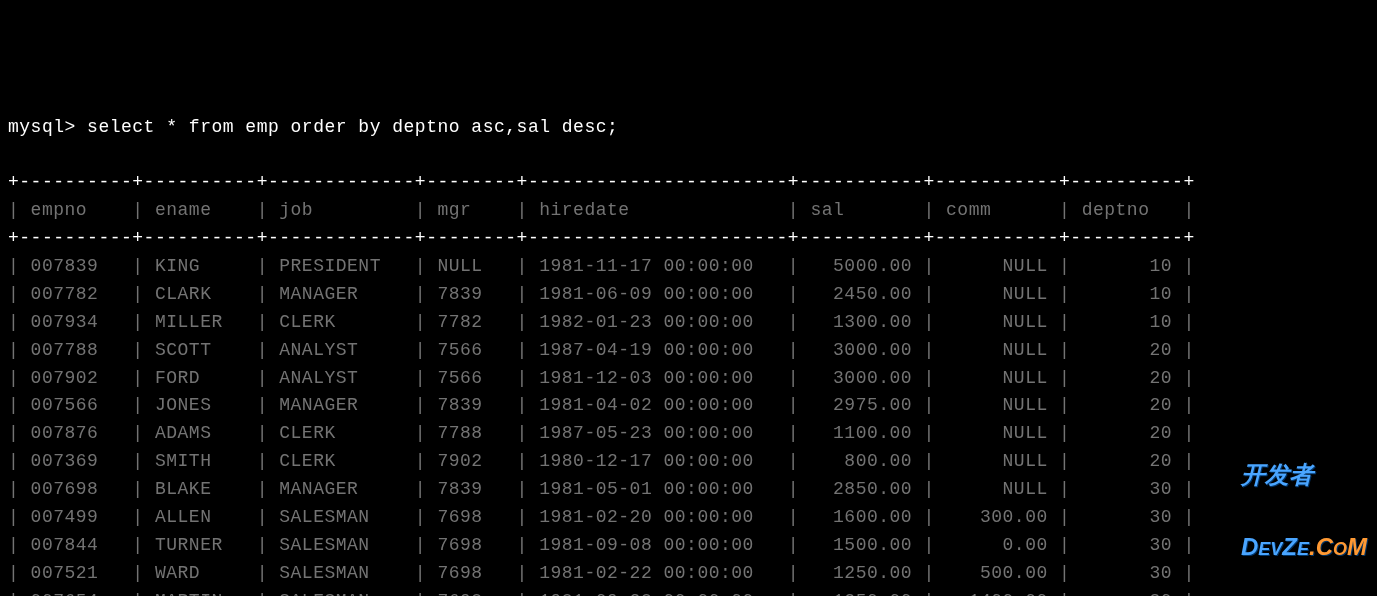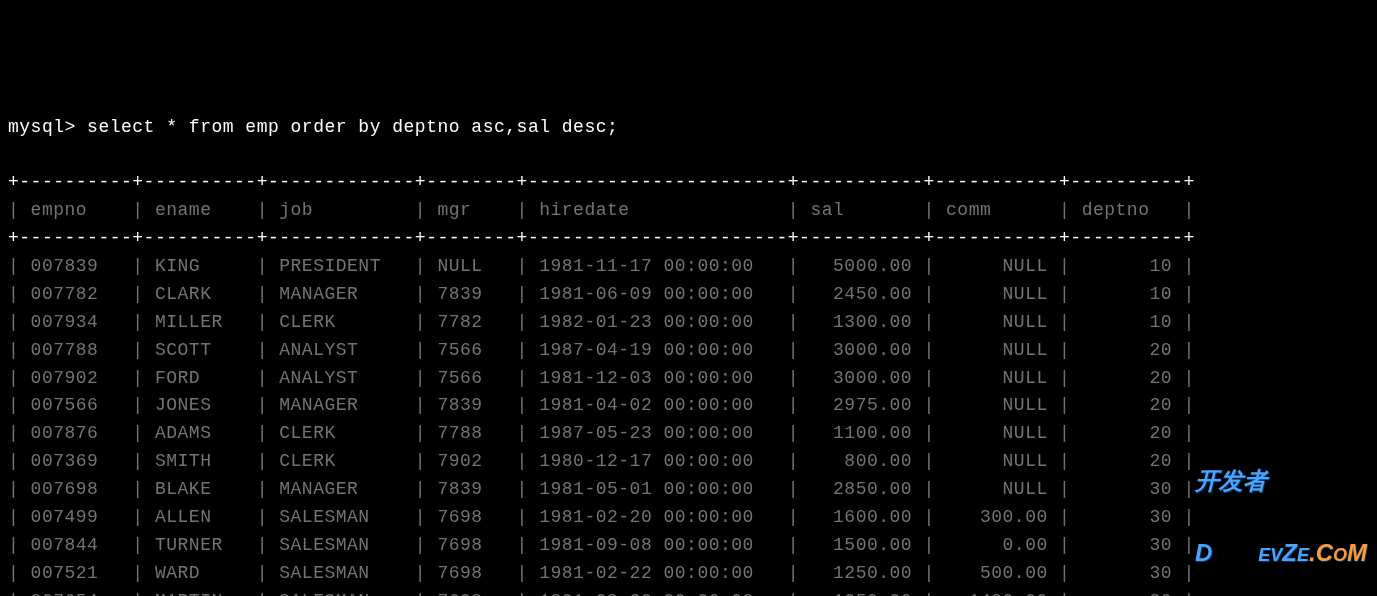--- a/index.html
+++ b/index.html
@@ -26,21 +26,21 @@
     }
     .sep-row {
       color: #fff;
     }
     .data-row {
       color: #737373;
     }
     .watermark {
       position: absolute;
       right: 10px;
-      bottom: 7px;
+      bottom: 13px;
       font-family: Arial, sans-serif;
       font-size: 24px;
       font-style: italic;
       font-weight: bold;
       line-height: 1.0;
       letter-spacing: 0px;
       text-align: left;
     }
     .watermark .line1 { color: #4aa5ff; text-shadow: 1px 1px 0 #003366; }
     .watermark .line2 { color: #4aa5ff; text-shadow: 1px 1px 0 #003366; }
@@ -51,17 +51,17 @@
 <body>
 
 
 
 <div class="prompt-line">mysql&gt; select * from emp order by deptno asc,sal desc;</div>
 <div id="table-container"><div class="sep-row">+----------+----------+-------------+--------+-----------------------+-----------+-----------+----------+</div><div class="data-row">| empno    | ename    | job         | mgr    | hiredate              | sal       | comm      | deptno   |</div><div class="sep-row">+----------+----------+-------------+--------+-----------------------+-----------+-----------+----------+</div><div class="data-row">| 007839   | KING     | PRESIDENT   | NULL   | 1981-11-17 00:00:00   |   5000.00 |      NULL |       10 |</div><div class="data-row">| 007782   | CLARK    | MANAGER     | 7839   | 1981-06-09 00:00:00   |   2450.00 |      NULL |       10 |</div><div class="data-row">| 007934   | MILLER   | CLERK       | 7782   | 1982-01-23 00:00:00   |   1300.00 |      NULL |       10 |</div><div class="data-row">| 007788   | SCOTT    | ANALYST     | 7566   | 1987-04-19 00:00:00   |   3000.00 |      NULL |       20 |</div><div class="data-row">| 007902   | FORD     | ANALYST     | 7566   | 1981-12-03 00:00:00   |   3000.00 |      NULL |       20 |</div><div class="data-row">| 007566   | JONES    | MANAGER     | 7839   | 1981-04-02 00:00:00   |   2975.00 |      NULL |       20 |</div><div class="data-row">| 007876   | ADAMS    | CLERK       | 7788   | 1987-05-23 00:00:00   |   1100.00 |      NULL |       20 |</div><div class="data-row">| 007369   | SMITH    | CLERK       | 7902   | 1980-12-17 00:00:00   |    800.00 |      NULL |       20 |</div><div class="data-row">| 007698   | BLAKE    | MANAGER     | 7839   | 1981-05-01 00:00:00   |   2850.00 |      NULL |       30 |</div><div class="data-row">| 007499   | ALLEN    | SALESMAN    | 7698   | 1981-02-20 00:00:00   |   1600.00 |    300.00 |       30 |</div><div class="data-row">| 007844   | TURNER   | SALESMAN    | 7698   | 1981-09-08 00:00:00   |   1500.00 |      0.00 |       30 |</div><div class="data-row">| 007521   | WARD     | SALESMAN    | 7698   | 1981-02-22 00:00:00   |   1250.00 |    500.00 |       30 |</div><div class="data-row">| 007654   | MARTIN   | SALESMAN    | 7698   | 1981-09-28 00:00:00   |   1250.00 |   1400.00 |       30 |</div></div>
 
 
 <div class="watermark">
   <div class="line1">开发者</div>
-  <div class="line2"><span>D</span><span style="font-size:18px;padding-left:46px;">EV</span><span>Z</span><span style="font-size:18px;">E</span><span class="co">.C</span><span class="co" style="font-size:18px;">O</span><span class="m">M</span></div>
+  <div class="line2"><span>D</span><span style="font-size:18px;">EV</span><span>Z</span><span style="font-size:18px;">E</span><span class="co">.C</span><span class="co" style="font-size:18px;">O</span><span class="m">M</span></div>
 </div>
 
 
 
 
 </body></html>

